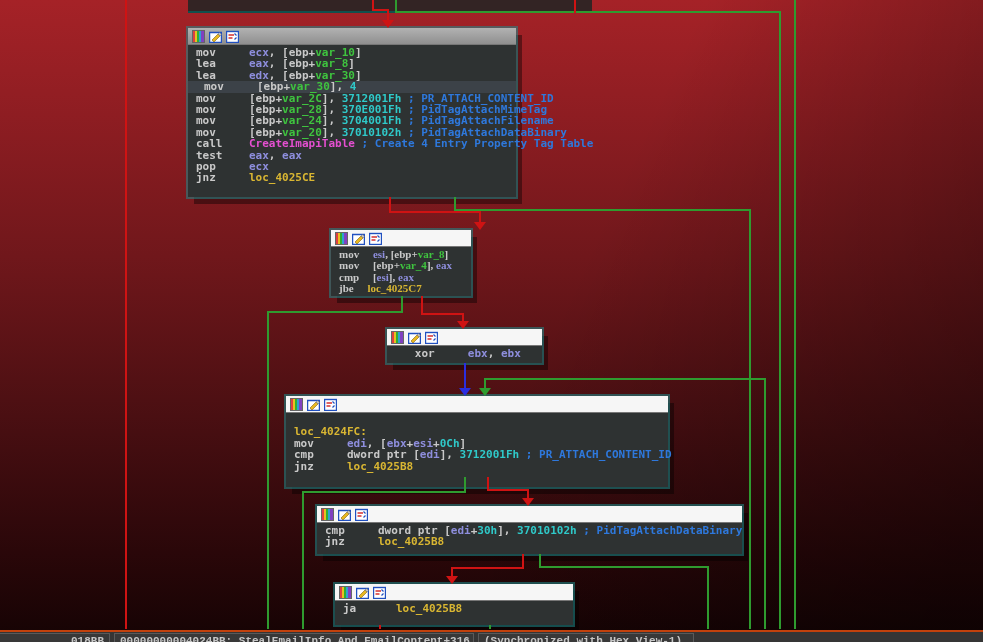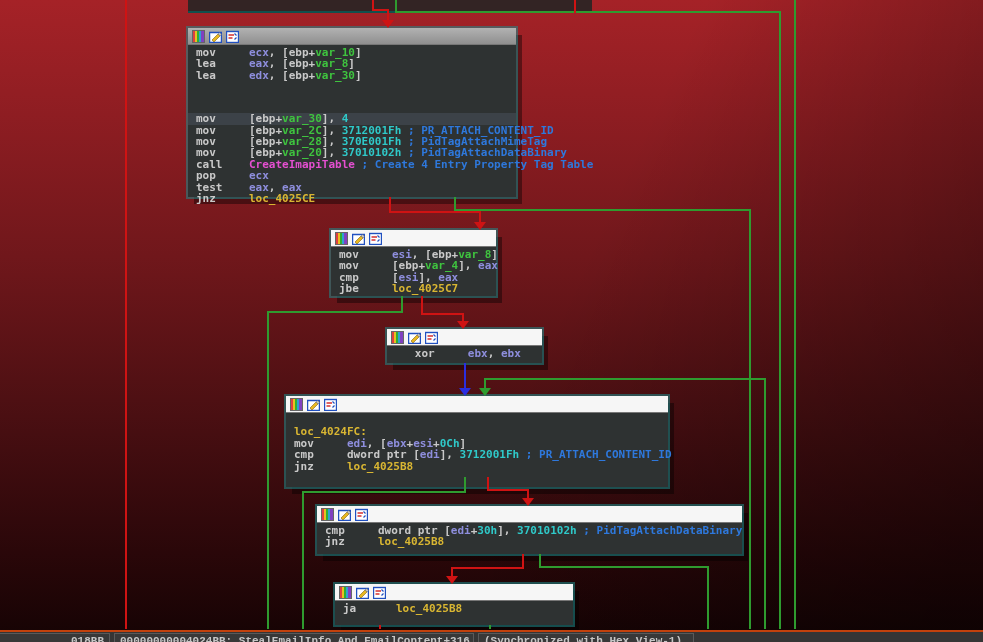--- a/index.html
+++ b/index.html
@@ -20,21 +20,21 @@
   }
   .ntitle{
     height:17px;display:flex;align-items:center;gap:4px;padding-left:4px;
     background:#f6f6f6;border-bottom:1px solid #777;box-sizing:border-box;
   }
   .ntitle.gray{background:linear-gradient(#b2b2b2,#8f8f8f);}
   .nicon{width:13px;height:13px;display:inline-block;}
   .nicon svg{display:block;}
   .code{padding:2px 0 2px 8px;}
   .line{height:11.4px;line-height:11.4px;white-space:pre;font-size:11px;font-weight:700;}
-  .line.hl{background:#3c4248;margin-left:-8px;padding-left:8px;margin-top:32px;}
+  .line.hl{background:#3c4248;margin-left:-8px;padding-left:16px;}
   .s-m,.s-p{color:#c9c9c9;}
   .s-r{color:#8e8edd;}
   .s-g{color:#3fc43f;}
   .s-n{color:#2fc9c9;}
   .s-c{color:#2e78dc;}
   .s-f{color:#e44fd0;}
   .s-l{color:#d9b632;}
   #edges{position:absolute;left:0;top:0;pointer-events:none;}
   
   #statusbar{
@@ -84,28 +84,29 @@
             </svg>
           </span>
         </div>
         <div class="code">
           <div class="line"><span class="s-m">mov     </span><span class="s-r">ecx</span><span class="s-p">, [ebp+</span><span class="s-g">var_10</span><span class="s-p">]</span></div>
           <div class="line"><span class="s-m">lea     </span><span class="s-r">eax</span><span class="s-p">, [ebp+</span><span class="s-g">var_8</span><span class="s-p">]</span></div>
           <div class="line"><span class="s-m">lea     </span><span class="s-r">edx</span><span class="s-p">, [ebp+</span><span class="s-g">var_30</span><span class="s-p">]</span></div>
           <div class="line hl"><span class="s-m">mov     </span><span class="s-p">[ebp+</span><span class="s-g">var_30</span><span class="s-p">], </span><span class="s-n">4</span></div>
           <div class="line"><span class="s-m">mov     </span><span class="s-p">[ebp+</span><span class="s-g">var_2C</span><span class="s-p">], </span><span class="s-n">3712001Fh</span><span class="s-c"> ; PR_ATTACH_CONTENT_ID</span></div>
           <div class="line"><span class="s-m">mov     </span><span class="s-p">[ebp+</span><span class="s-g">var_28</span><span class="s-p">], </span><span class="s-n">370E001Fh</span><span class="s-c"> ; PidTagAttachMimeTag</span></div>
+          <div class="line"><span class="s-m">mov     </span><span class="s-p">[ebp+</span><span class="s-g">var_24</span><span class="s-p">], </span><span class="s-n">3704001Fh</span><span class="s-c"> ; PidTagAttachFilename</span></div>
           <div class="line"><span class="s-m">mov     </span><span class="s-p">[ebp+</span><span class="s-g">var_20</span><span class="s-p">], </span><span class="s-n">37010102h</span><span class="s-c"> ; PidTagAttachDataBinary</span></div>
           <div class="line"><span class="s-m">call    </span><span class="s-f">CreateImapiTable</span><span class="s-c"> ; Create 4 Entry Property Tag Table</span></div>
+          <div class="line"><span class="s-m">test    </span><span class="s-r">eax</span><span class="s-p">, </span><span class="s-r">eax</span></div>
           <div class="line"><span class="s-m">pop     </span><span class="s-r">ecx</span></div>
-          <div class="line"><span class="s-m">test    </span><span class="s-r">eax</span><span class="s-p">, </span><span class="s-r">eax</span></div>
           <div class="line"><span class="s-m">jnz     </span><span class="s-l">loc_4025CE</span></div>
         </div>
       </div>
-      <div class="node" style="left: 331px; top: 230px; width: 165px; height: 66px;">
+      <div class="node" style="left: 331px; top: 230px; width: 140px; height: 66px; font-family: Liberation Serif, serif;">
         <div class="ntitle">
           <span class="nicon">
             <svg width="13" height="13" viewBox="0 0 13 13">
               <rect x="0.5" y="0.5" width="12" height="12" fill="#fff" stroke="#666"></rect>
               <rect x="1" y="1" width="2" height="11" fill="#e04040"></rect>
               <rect x="3" y="1" width="2" height="11" fill="#e8c020"></rect>
               <rect x="5" y="1" width="2" height="11" fill="#30b030"></rect>
               <rect x="7" y="1" width="2" height="11" fill="#30a0d0"></rect>
               <rect x="9" y="1" width="3" height="11" fill="#8040c0"></rect>
             </svg>

